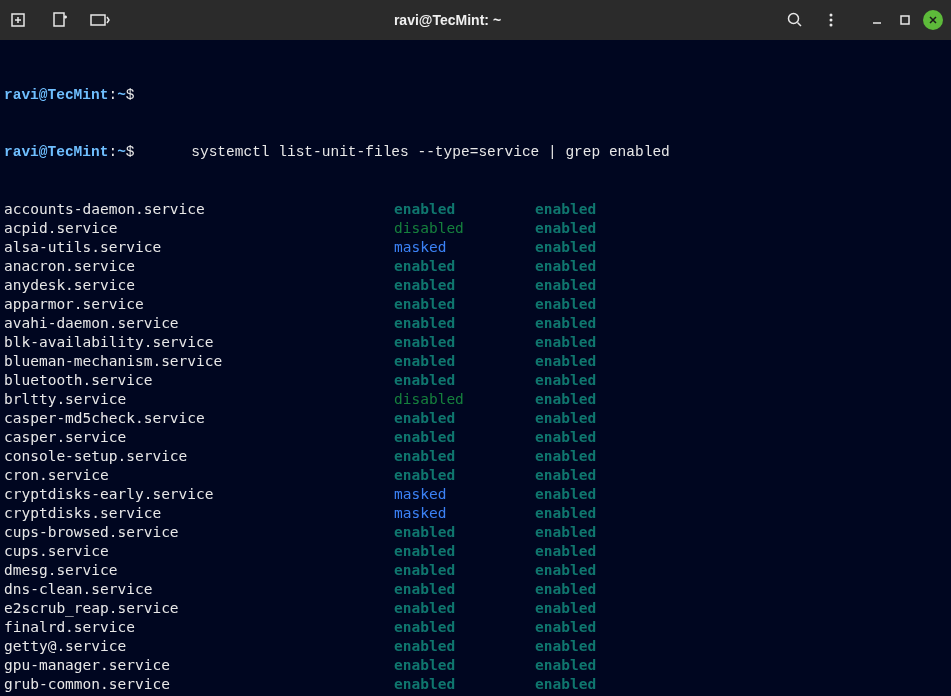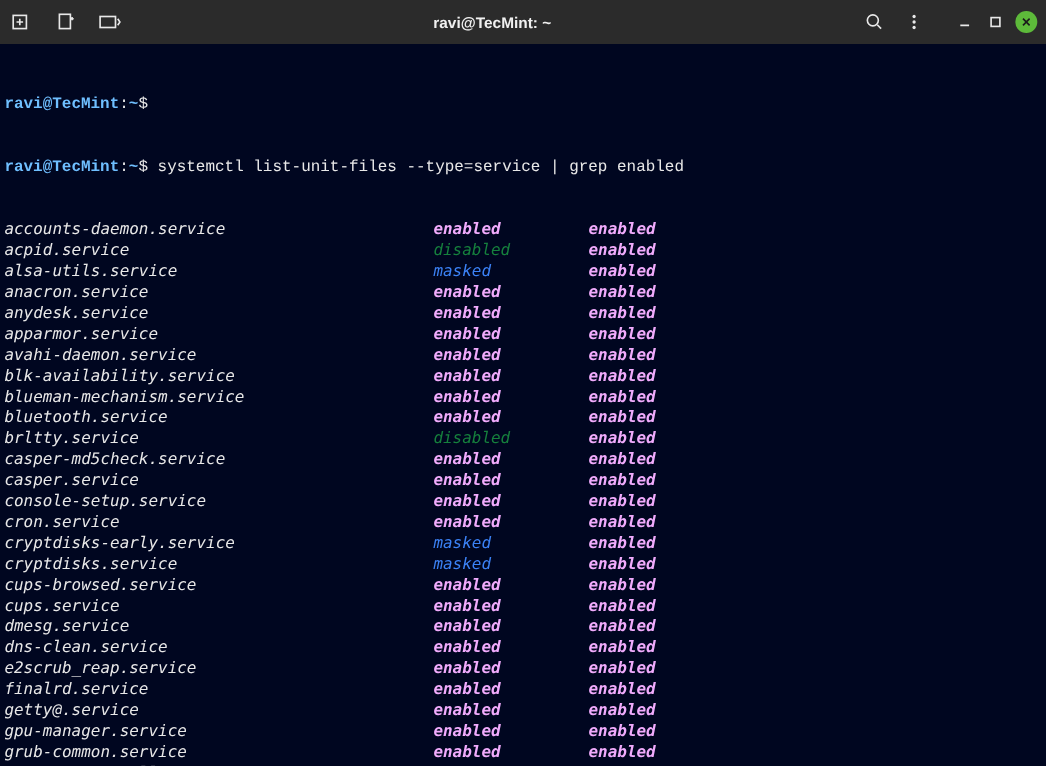--- a/index.html
+++ b/index.html
@@ -96,32 +96,32 @@
     }
     .prompt-path {
       color: #6fbfff;
       font-weight: bold;
     }
     .prompt-dollar {
       color: #e8e8e8;
     }
     .command {
       color: #e8e8e8;
+      margin-left: 48px;
     }
     .service-row {
       display: flex;
-      font-style: italic;
     }
     .service-name {
       color: #e8e8e8;
       width: 390px;
       display: inline-block;
     }
     .state-enabled {
-      color: #f0abfc;
+      color: #0f766e;
       font-weight: bold;
     }
     .state-disabled {
       color: #15803d;
     }
     .state-masked {
       color: #3b82f6;
     }
     .state1 {
       width: 141px;

